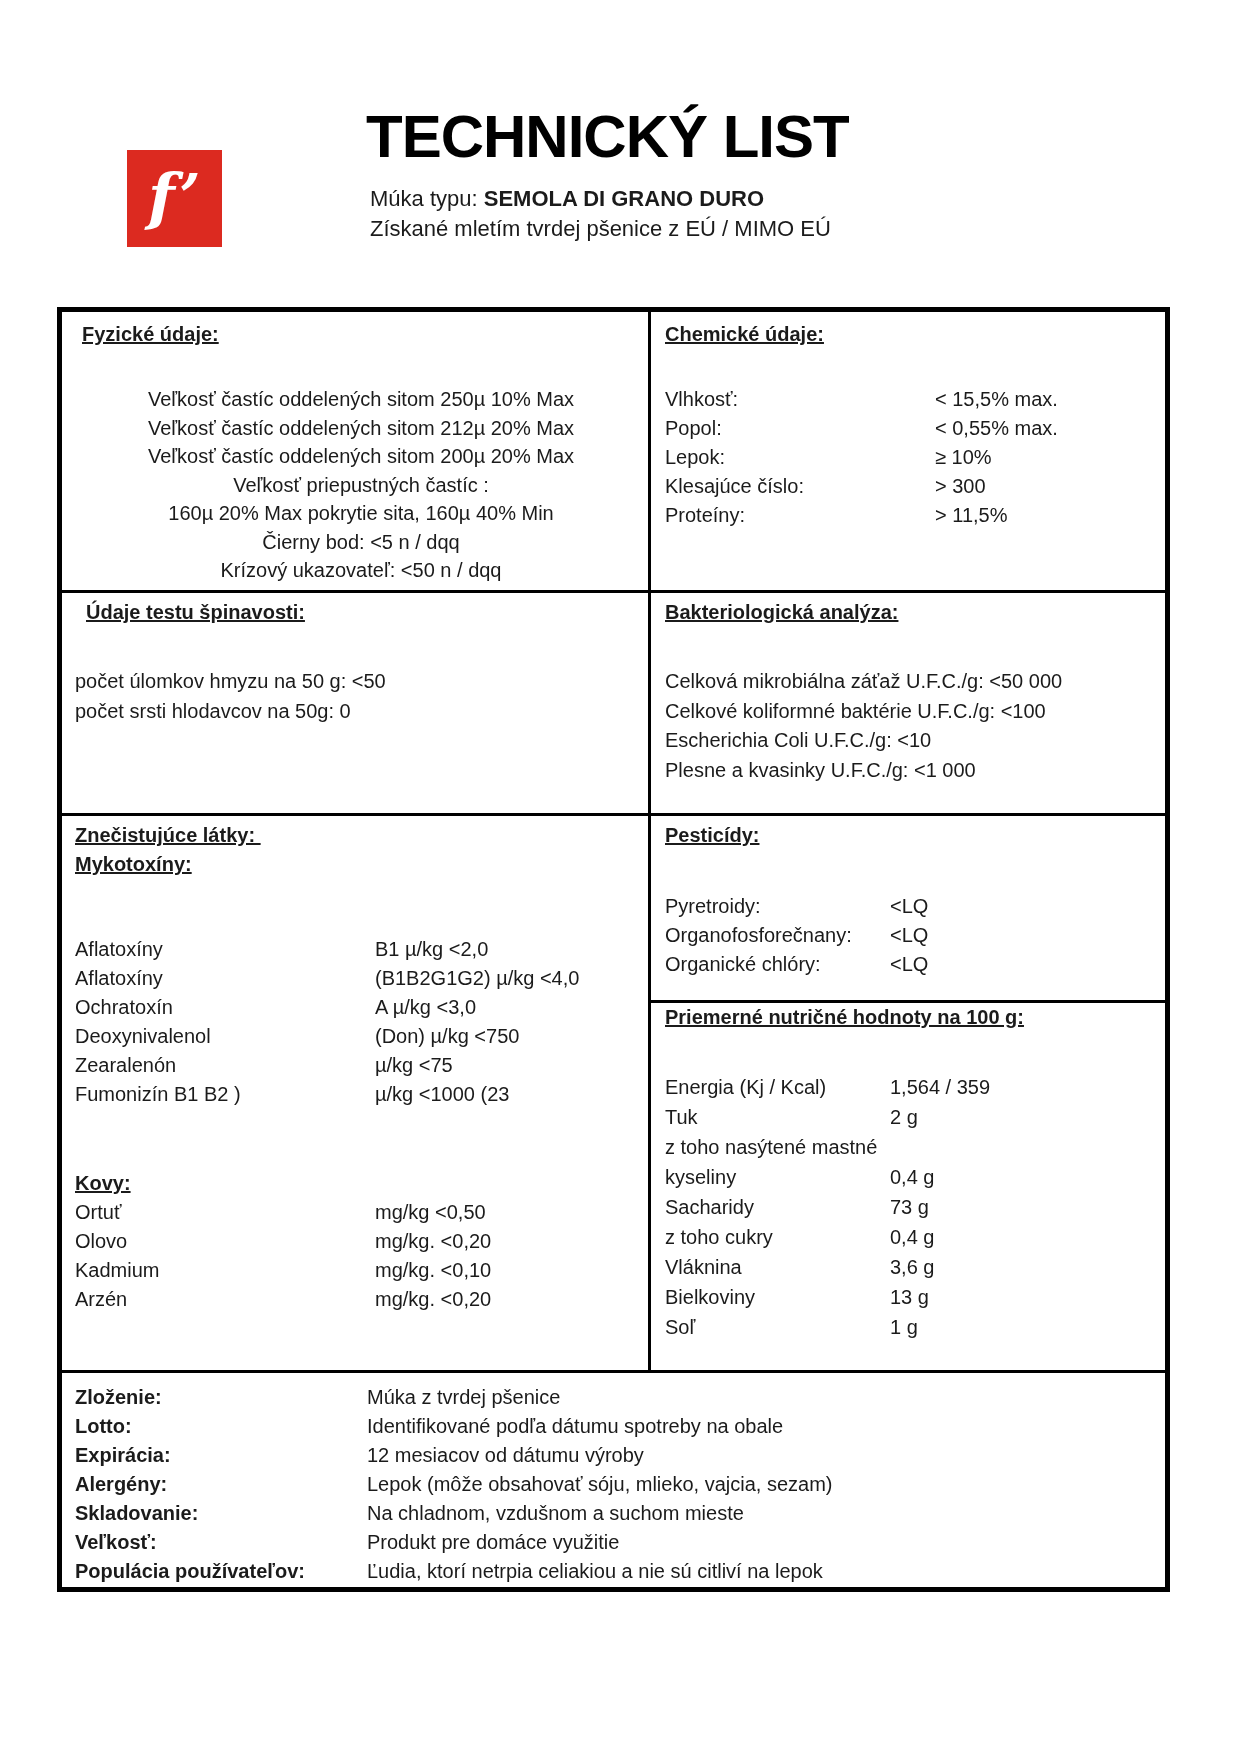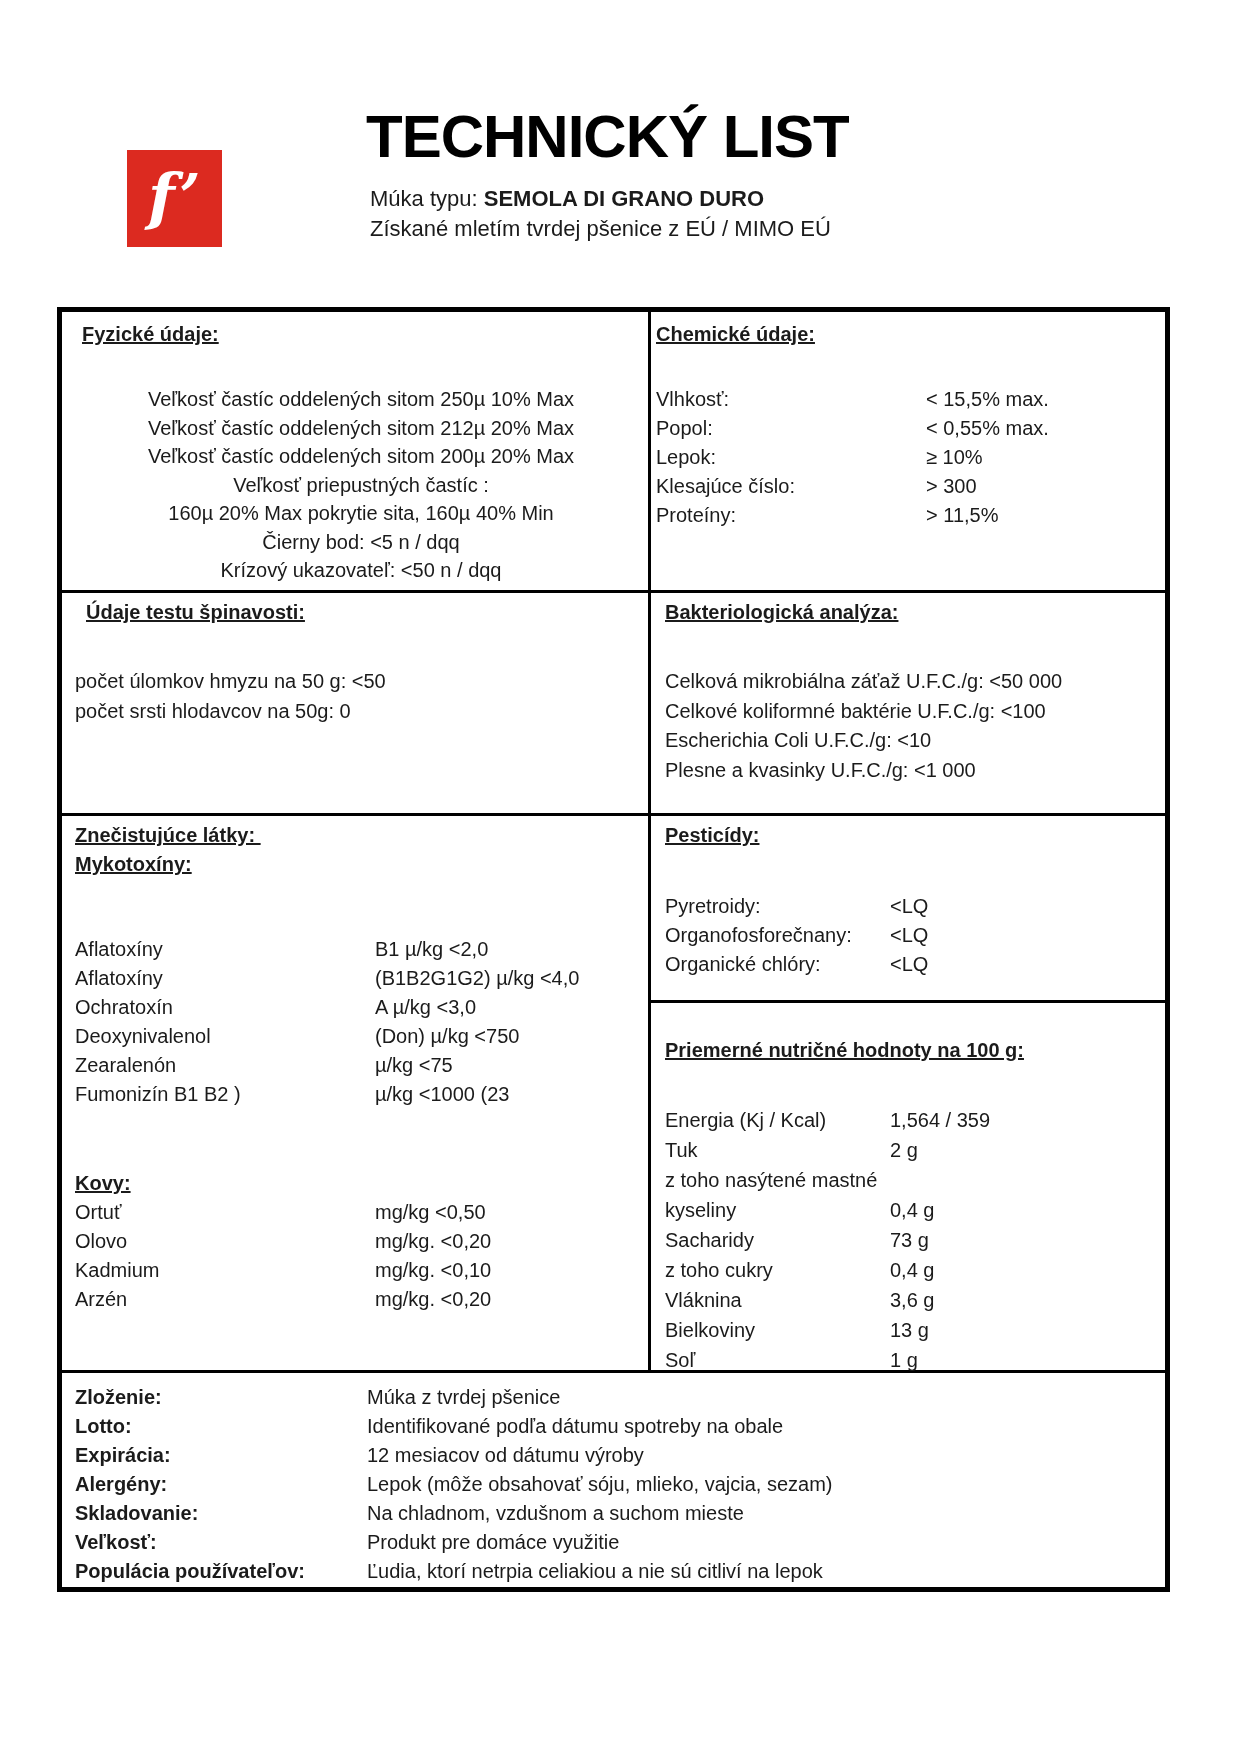--- a/index.html
+++ b/index.html
@@ -36,26 +36,26 @@
     border:5px solid #000;box-sizing:border-box;background:#fff;
   }
   .ln{position:absolute;background:#000;}
   .vline{left:586px;top:0;width:3px;height:1058px;}
   .h1{left:0;top:278px;width:1103px;height:3px;}
   .h2{left:0;top:501px;width:1103px;height:3px;}
   .h3{left:586px;top:688px;width:517px;height:3px;}
   .h4{left:0;top:1058px;width:1103px;height:3px;}
   .cell{position:absolute;box-sizing:border-box;font-size:20px;line-height:29px;}
   .cellA1{left:0;top:0;width:650px;height:278px;padding:8px 0 0 20px;}
-  .cellB1{left:589px;top:0;width:514px;height:278px;padding:8px 0 0 5px;}
+  .cellB1{left:589px;top:0;width:514px;height:278px;padding:8px 0 0 14px;}
   .cellA2{left:0;top:278px;width:586px;height:223px;padding:8px 0 0 13px;}
   .cellB2{left:589px;top:278px;width:514px;height:262px;padding:8px 0 0 14px;}
   .cellA3{left:0;top:501px;width:586px;height:557px;padding:8px 0 0 13px;}
   .cellB3{left:589px;top:501px;width:514px;height:187px;padding:8px 0 0 14px;}
-  .cellB4{left:589px;top:714px;width:514px;height:370px;padding:10px 0 0 14px;}
+  .cellB4{left:589px;top:681px;width:514px;height:370px;padding:10px 0 0 14px;}
   .cellF{left:0;top:1061px;width:1103px;height:220px;padding:10px 0 0 13px;}
   .hd{font-weight:700;text-decoration:underline;white-space:pre;}
   .hd-indent{padding-left:11px;}
   
   .center-lines{margin-top:36px;text-align:center;padding-right:72px;line-height:28.5px;}
   .plain-lines{line-height:29.5px;}
   .gap40{margin-top:40px;}
   .gap36{margin-top:36px;}
   .gap56{margin-top:56px;}
   .gap60{margin-top:60px;}

